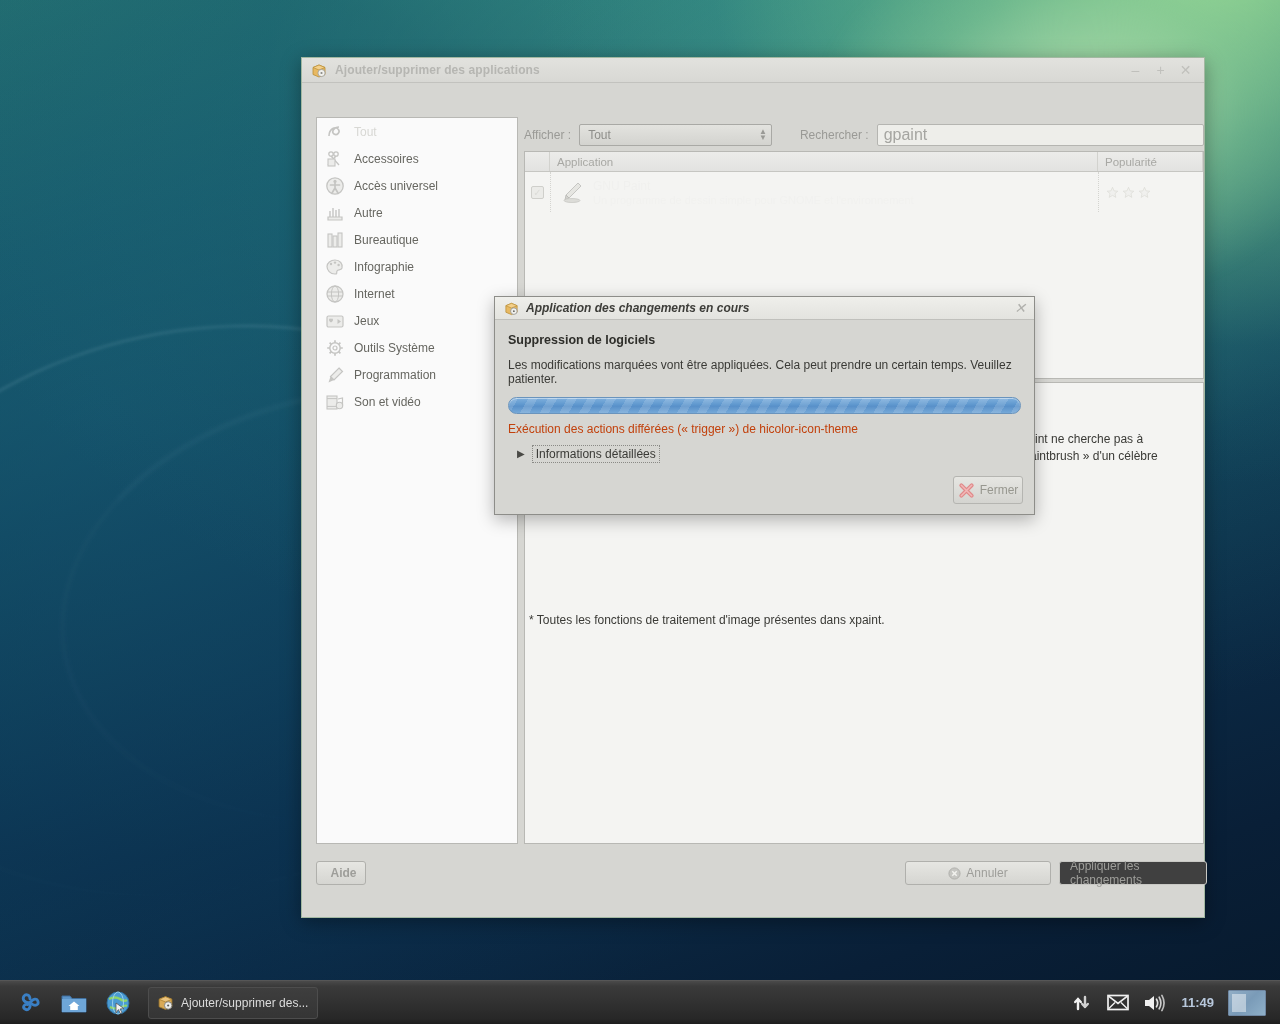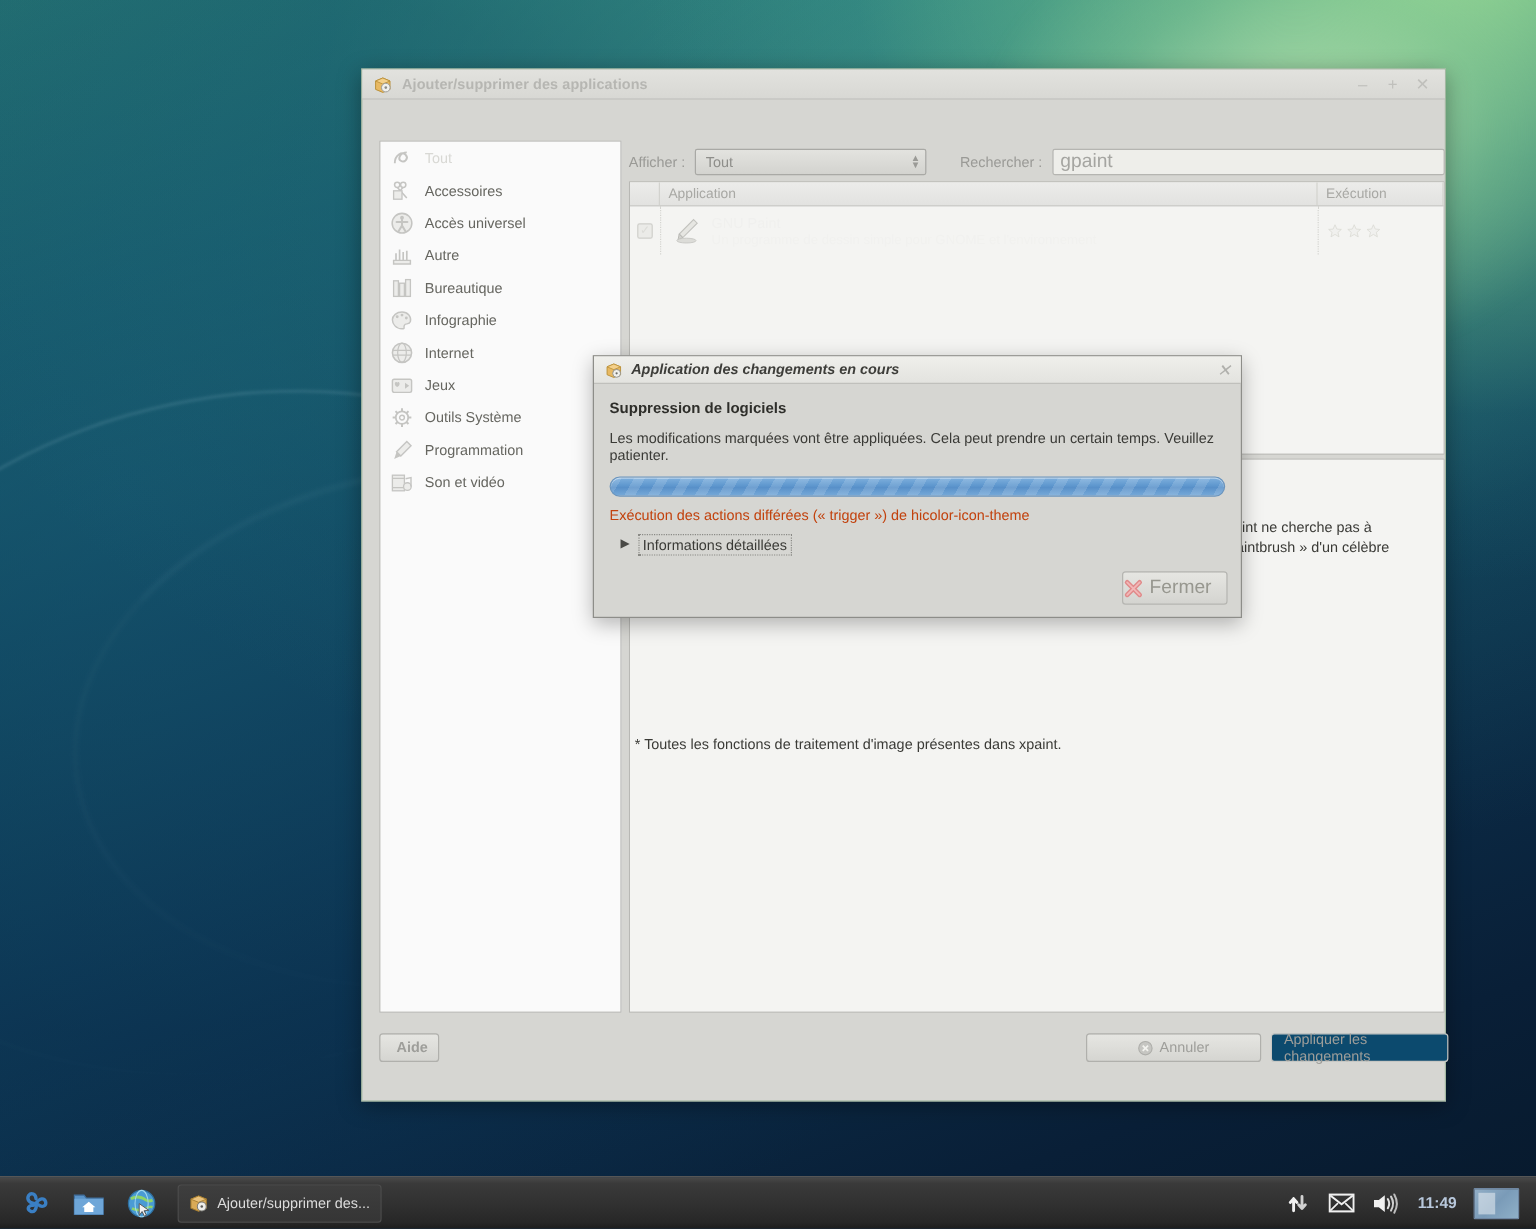--- a/index.html
+++ b/index.html
@@ -174,21 +174,21 @@
   .btn {
     height: 24px;
     background: linear-gradient(to bottom, #e6e6e2 0%, #d5d5d1 100%);
     border: 1px solid #b0b0ac; border-radius: 3px;
     display: inline-flex; align-items: center; justify-content: center;
     gap: 5px; padding: 0 10px;
     font-size: 12px; color: #9e9e9a;
   }
   #btn-aide { position: absolute; left: 0; top: 6px; width: 45px; padding: 0 24px; font-weight: bold; }
   #btn-annuler { position: absolute; right: 156px; top: 6px; width: 146px; }
-  #btn-appliquer { position: absolute; right: 0; top: 6px; width: 148px; border-color: #c8c8c4; background: #0c4a6e; justify-content: flex-end; }
+  #btn-appliquer { position: absolute; right: 0; top: 6px; width: 148px; border-color: #c8c8c4; background: #404040; justify-content: flex-end; }
 
   
   #dialog {
     position: absolute;
     left: 494px; top: 296px;
     width: 541px; height: 219px;
     background: #d6d6d2;
     border: 1px solid #8d8d89;
     box-shadow: 0 5px 16px rgba(0,0,0,0.28);
   }
@@ -215,25 +215,25 @@
   }
   #progress-status { font-size: 12px; color: #c2410c; margin-bottom: 9px; }
   #expander-row { display: flex; align-items: center; gap: 7px; padding-left: 9px; }
   #expander-arrow { color: #4a4a46; font-size: 10px; line-height: 1; }
   #expander-label {
     font-size: 12px; color: #3a3a36;
     border: 1px dotted #8a8a86; padding: 1px 3px;
   }
   #dlg-footer { position: absolute; right: 11px; bottom: 10px; }
   #btn-fermer {
-    width: 88px; height: 28px;
+    width: 70px; height: 28px;
     background: linear-gradient(to bottom, #e6e6e2 0%, #d4d4d0 100%);
     border: 1px solid #b5b5b1; border-radius: 3px;
-    display: flex; align-items: center; justify-content: flex-start; gap: 5px;
-    font-size: 16px; color: #97978f;
+    display: flex; align-items: center; justify-content: center; gap: 5px;
+    font-size: 12px; color: #97978f;
   }
 
   
   #taskbar {
     position: absolute; left: 0; bottom: 0;
     width: 1280px; height: 44px;
     background: linear-gradient(to bottom, #4a4a4a 0%, #3a3a3a 12%, #313131 50%, #272727 88%, #1d1d1d 100%);
     border-top: 1px solid #565656;
     display: flex; align-items: center;
     padding: 0 8px;
@@ -389,21 +389,21 @@
           </span>
       </div>
       <span class="field-label" id="rechercher-label">Rechercher :</span>
       <input id="search-input" type="text" value="gpaint" style="">
     </div>
 
     <div id="list-pane">
       <div id="list-header">
         <div class="col" id="col-check"></div>
         <div class="col" id="col-app">Application</div>
-        <div class="col" id="col-pop">Exécution</div>
+        <div class="col" id="col-pop">Popularité</div>
       </div>
       <div id="list-row">
         <div id="row-check">
           <span class="checkbox">✓</span>
         </div>
         <div id="row-app">
           <svg width="26" height="26" viewBox="0 0 26 26">
             <path d="M19 4 L22 7 L10 19 L7 16 Z" fill="#e6e6e2" stroke="#c2c2be" stroke-width="0.9"></path>
             <path d="M7 16 L10 19 L6 21 Z" fill="#d2d2ce" stroke="#b8b8b4" stroke-width="0.8"></path>
             <ellipse cx="13" cy="21.5" rx="8" ry="2" fill="#dcdcd8" stroke="#c4c4c0" stroke-width="0.7"></ellipse>

